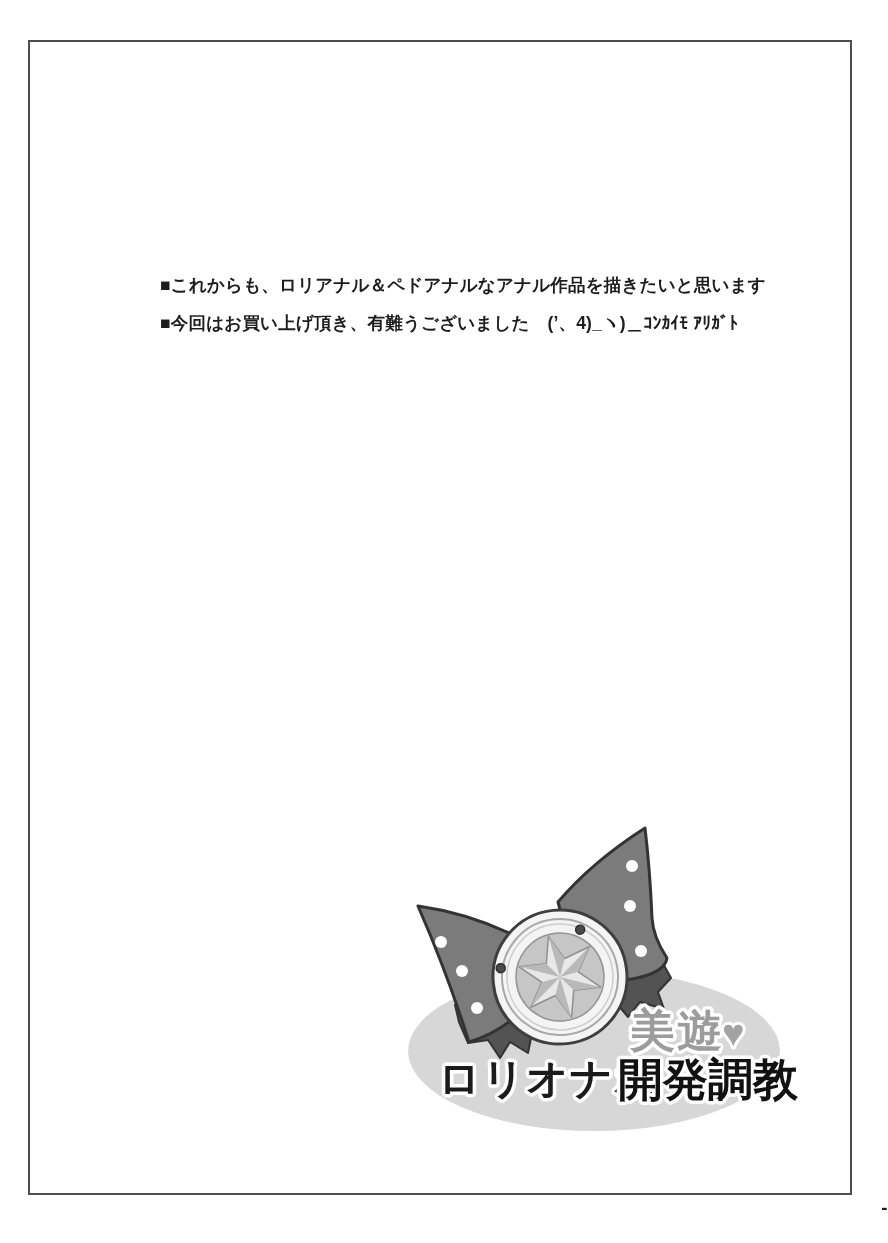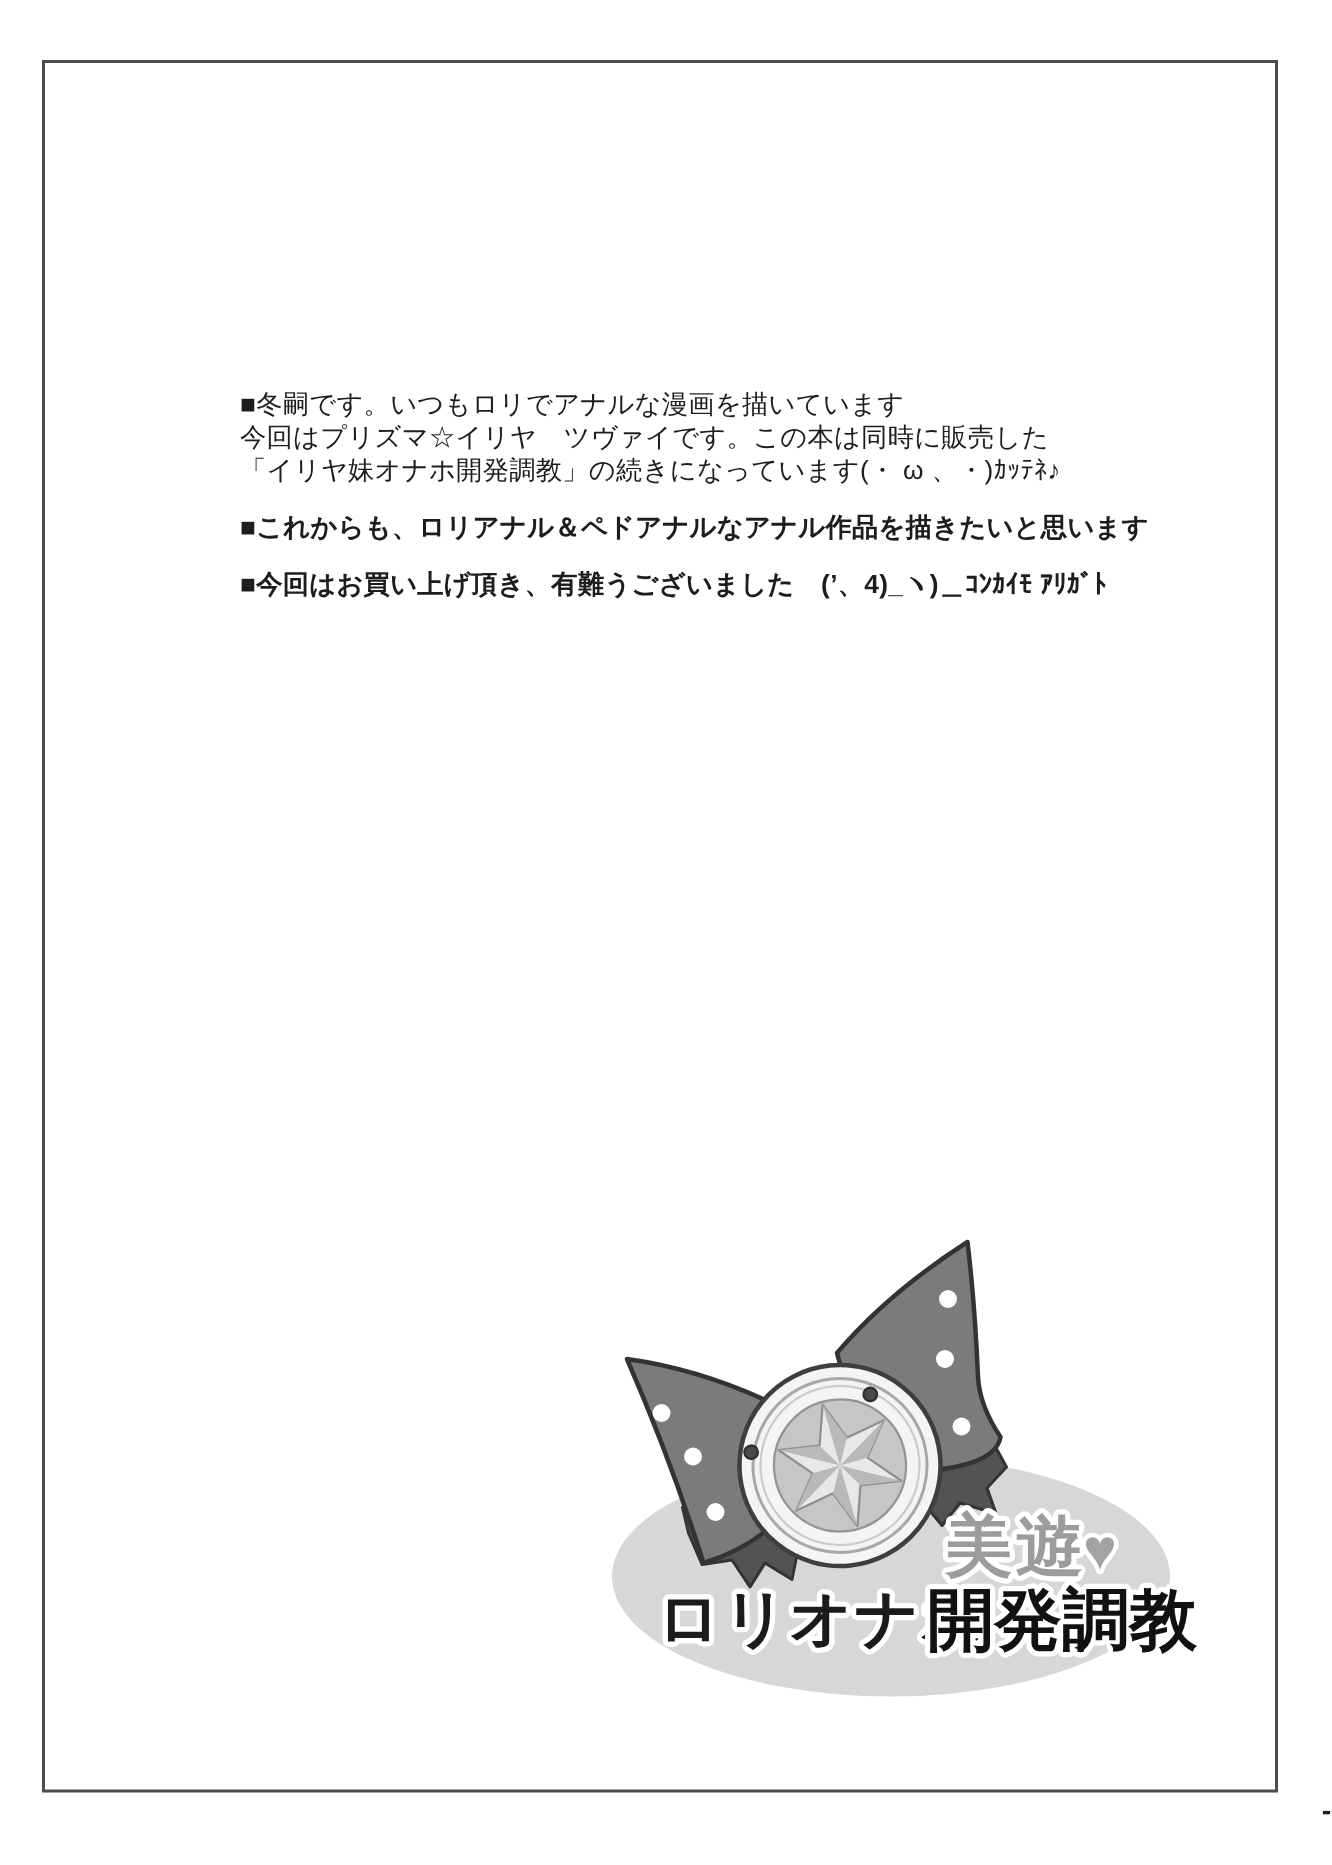--- a/index.html
+++ b/index.html
@@ -20,25 +20,20 @@
                color:#222222;font-size:19px;font-weight:600;letter-spacing:1px;padding-left:31px;}
 </style>
 </head>
 <body>
 
 <div class="page">
 
   <div class="frame"></div>
 
   <div class="afterword">
-    <p>
-      <span class="line">■冬嗣です。いつもロリでアナルな漫画を描いています</span>
-      <span class="line">今回はプリズマ☆イリヤ　ツヴァイです。この本は同時に販売した</span>
-      <span class="line">「イリヤ妹オナホ開発調教」の続きになっています(・ ω 、・)ｶｯﾃﾈ♪</span>
-    </p>
     <p class="gap-lg">
       <span class="line">■これからも、ロリアナル＆ペドアナルなアナル作品を描きたいと思います</span>
     </p>
     <p class="gap-lg">
       <span class="line">■今回はお買い上げ頂き、有難うございました　(’、4)_ヽ)＿ｺﾝｶｲﾓ ｱﾘｶﾞﾄ</span>
     </p>
   </div>
 
   <svg class="logo" viewBox="390 812 410 335" xmlns="http://www.w3.org/2000/svg">
 

